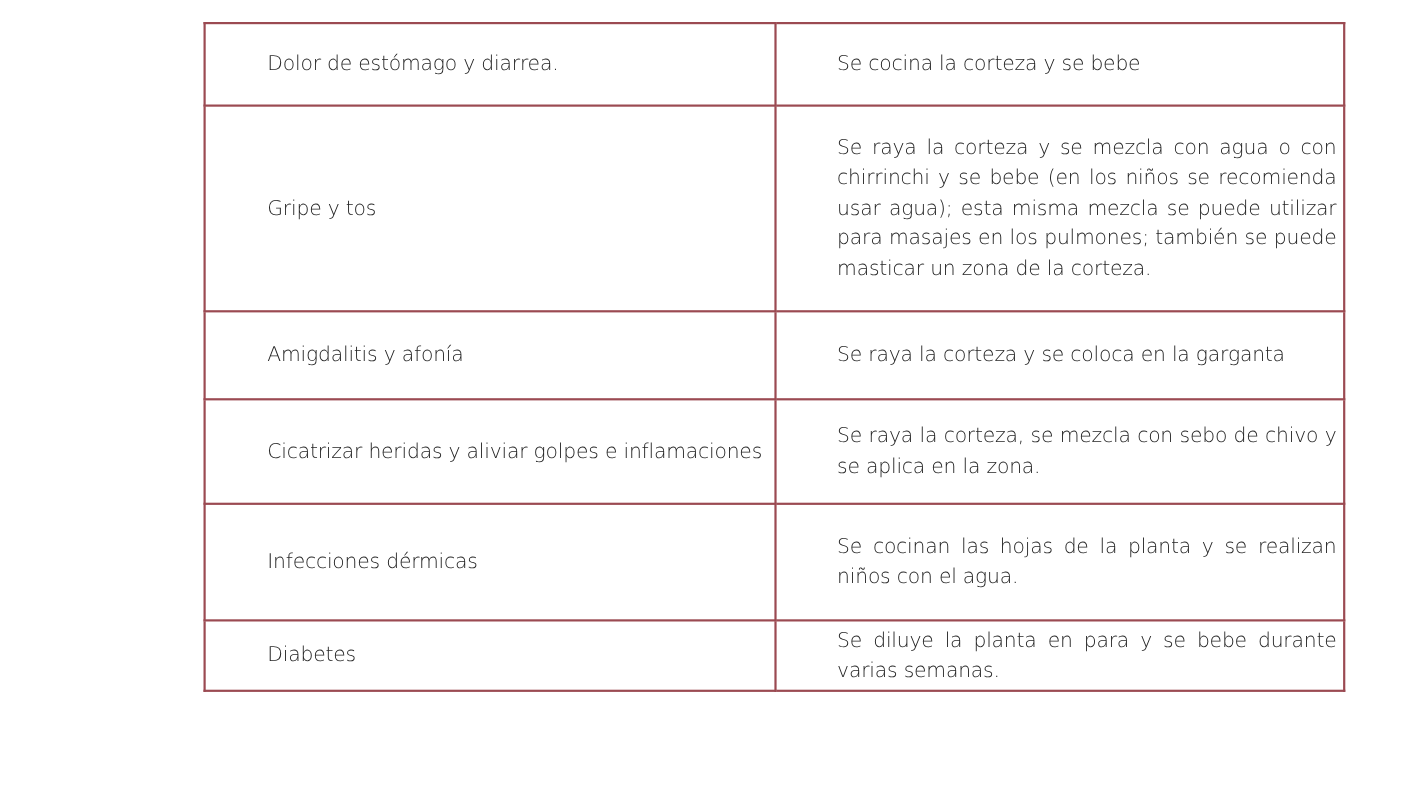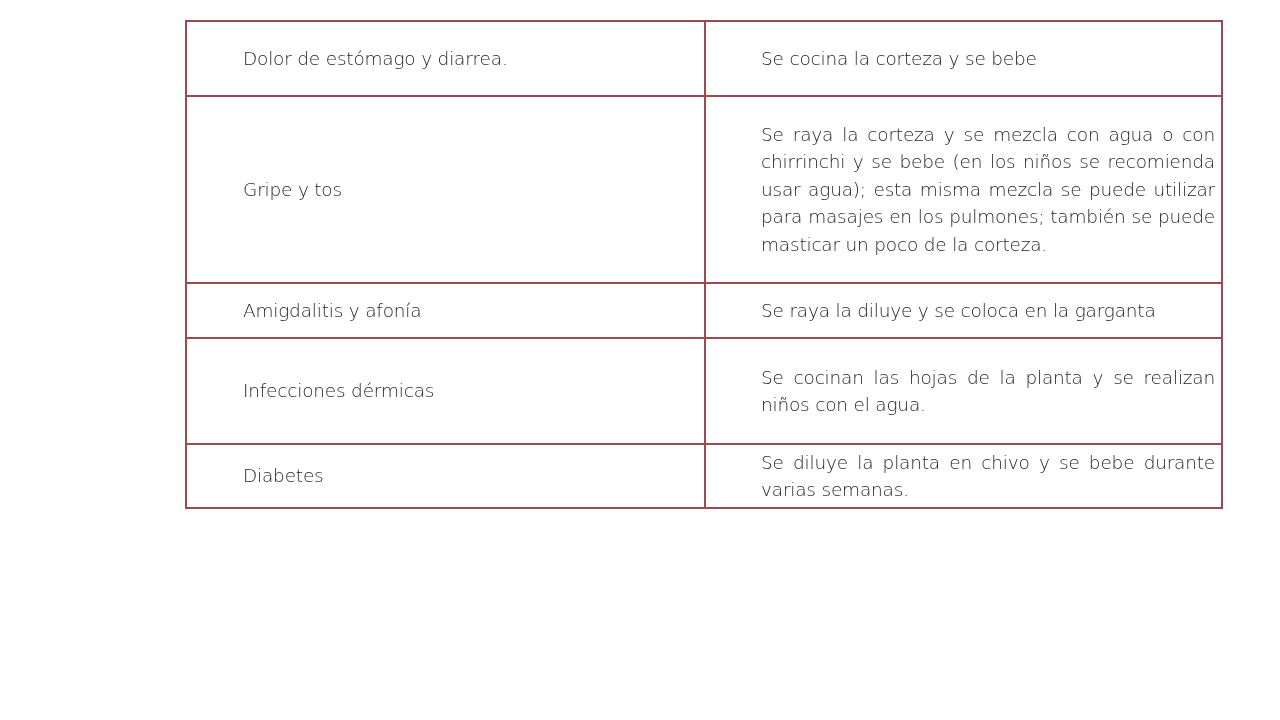--- a/index.html
+++ b/index.html
@@ -61,41 +61,49 @@
         </td>
       <td class="c2">
           <span class="cell-text">Se cocina la corteza y se bebe</span>
         </td>
     </tr>
     <tr style="height:187px">
       <td class="c1">
           <span class="cell-text">Gripe y tos</span>
         </td>
       <td class="c2">
-          <span class="cell-text">Se raya la corteza y se mezcla con agua o con chirrinchi y se bebe (en los niños se recomienda usar agua); esta misma mezcla se puede utilizar para masajes en los pulmones; también se puede masticar un poco de la corteza.</span>
+          <span class="cell-text">Se raya la corteza y se mezcla con agua o con chirrinchi y se bebe (en los niños se recomienda usar agua); esta misma mezcla se puede utilizar para masajes en los pulmones; también se puede masticar un zona de la corteza.</span>
         </td>
     </tr>
-    <tr style="height:55px">
+    <tr style="height:80px">
       <td class="c1">
           <span class="cell-text">Amigdalitis y afonía</span>
         </td>
       <td class="c2">
-          <span class="cell-text">Se raya la diluye y se coloca en la garganta</span>
+          <span class="cell-text">Se raya la corteza y se coloca en la garganta</span>
+        </td>
+    </tr>
+    <tr style="height:95px">
+      <td class="c1">
+          <span class="cell-text">Cicatrizar heridas y aliviar golpes e inflamaciones</span>
+        </td>
+      <td class="c2">
+          <span class="cell-text">Se raya la corteza, se mezcla con sebo de chivo y se aplica en la zona.</span>
         </td>
     </tr>
     <tr style="height:106px">
       <td class="c1">
           <span class="cell-text">Infecciones dérmicas</span>
         </td>
       <td class="c2">
           <span class="cell-text">Se cocinan las hojas de la planta y se realizan niños con el agua.</span>
         </td>
     </tr>
     <tr style="height:64px">
       <td class="c1">
           <span class="cell-text">Diabetes</span>
         </td>
       <td class="c2">
-          <span class="cell-text">Se diluye la planta en chivo y se bebe durante varias semanas.</span>
+          <span class="cell-text">Se diluye la planta en para y se bebe durante varias semanas.</span>
         </td>
     </tr>
   </tbody>
 </table>
 
 </body></html>

